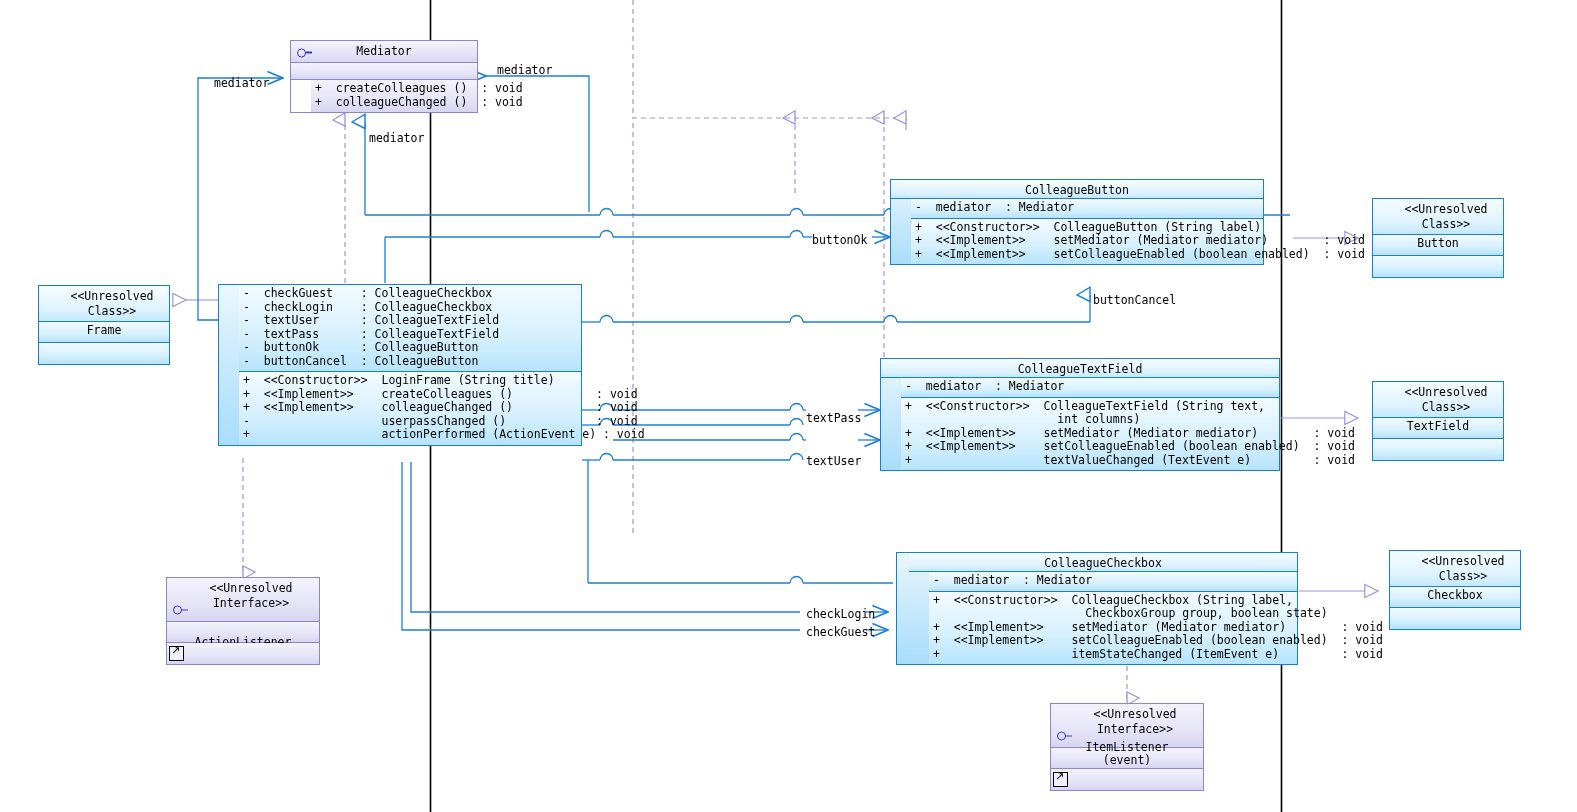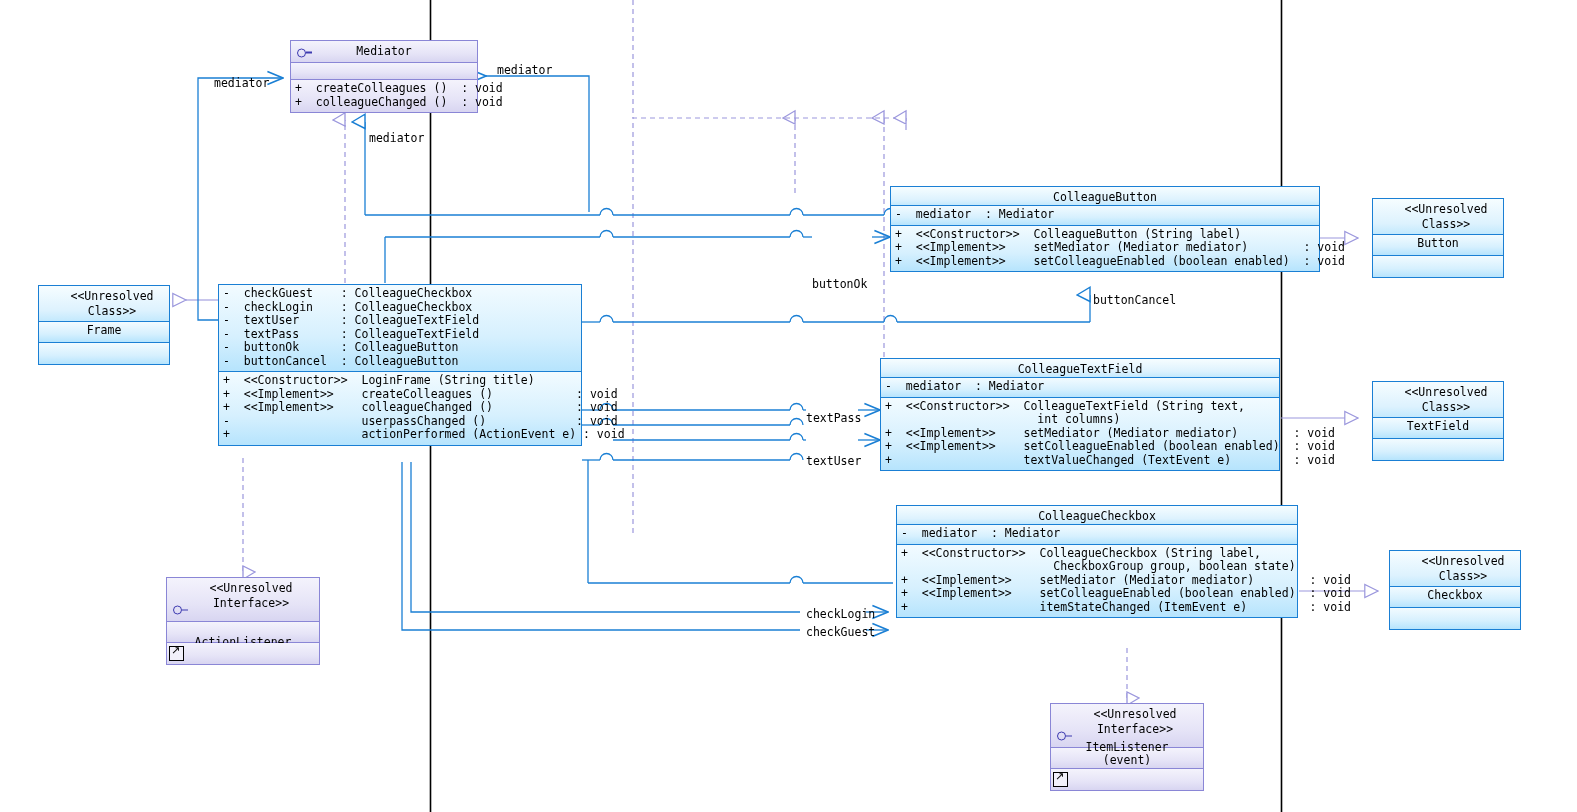--- a/index.html
+++ b/index.html
@@ -5,21 +5,21 @@
   html,body{margin:0;padding:0;background:#ffffff;}
   body{font-family:"DejaVu Sans Mono","Liberation Mono",monospace;}
   #canvas{position:relative;width:1577px;height:812px;overflow:hidden;background:#fff;}
   svg.wires{position:absolute;left:0;top:0;width:1577px;height:812px;pointer-events:none;}
 
   
   .umlbox{position:absolute;box-sizing:border-box;border:1px solid #1a7fd4;}
   .umlbox .sec{box-sizing:border-box;border-bottom:1px solid #1a7fd4;}
   .umlbox .sec:last-child{border-bottom:none;}
   .umlbox .title{text-align:center;font-size:11.5px;line-height:17px;padding:2px 0 3px 0;color:#000;}
-  .umlbox .rows{padding:2px 0 3px 4px;}
+  .umlbox .rows{padding:2px 0 3px 4px;margin-left:20px;}
   .row{font-size:11.5px;line-height:13.5px;white-space:pre;color:#000;}
 
   
   .cls{background:linear-gradient(180deg,#eaf7fe 0%,#cbeafc 45%,#a8ddfb 100%);}
   .cls .sec{background:linear-gradient(180deg,#f2fbff 0%,#d6f0fe 60%,#b6e4fd 100%);}
   .cls .sec.titlesec{background:linear-gradient(180deg,#f6fdff 0%,#ddf2fe 70%,#c3e9fd 100%);}
 
   
   .iface{border:1px solid #8a86d6;}
   .iface .sec{border-bottom:1px solid #8a86d6;background:linear-gradient(180deg,#f4f3fc 0%,#e6e4f7 60%,#d8d5f1 100%);}
@@ -156,21 +156,21 @@
 
     <path d="M588,583 L588,460" stroke="#1a7fd4" stroke-width="1.3" fill="none"></path>
     <path d="M588,583 L790,583" stroke="#1a7fd4" stroke-width="1.3" fill="none"></path>
     <path d="M790,583 a6.5,6.5 0 0 1 13,0" stroke="#1a7fd4" stroke-width="1.3" fill="none"></path>
     <path d="M803,583 L893,583" stroke="#1a7fd4" stroke-width="1.3" fill="none"></path>
   </svg>
 
   <div class="wlabel" style="left:214px;top:77px;">mediator</div>
   <div class="wlabel" style="left:497px;top:64px;">mediator</div>
   <div class="wlabel" style="left:369px;top:132px;">mediator</div>
-  <div class="wlabel" style="left:812px;top:234px;margin-top:44px;">buttonOk</div>
+  <div class="wlabel" style="left:812px;top:234px;">buttonOk</div>
   <div class="wlabel" style="left:1093px;top:294px;">buttonCancel</div>
   <div class="wlabel" style="left:806px;top:412px;">textPass</div>
   <div class="wlabel" style="left:806px;top:455px;">textUser</div>
   <div class="wlabel" style="left:806px;top:608px;text-align:center;">checkLogin</div>
   <div class="wlabel" style="left:806px;top:626px;">checkGuest</div>
 
   <div class="umlbox iface" style="left:290px;top:40px;width:188px;">
     <div class="sec ifacehead" style="height:22px;">
       <span class="ifmark"><span class="circ"></span><span class="stem"></span></span>
       <div class="title">Mediator</div>
@@ -194,21 +194,21 @@
     </div>
     <div class="sec rows">
       <div class="row">+  &lt;&lt;Constructor&gt;&gt;  LoginFrame (String title)</div>
       <div class="row">+  &lt;&lt;Implement&gt;&gt;    createColleagues ()            : void</div>
       <div class="row">+  &lt;&lt;Implement&gt;&gt;    colleagueChanged ()            : void</div>
       <div class="row">-                   userpassChanged ()             : void</div>
       <div class="row">+                   actionPerformed (ActionEvent e) : void</div>
     </div>
   </div>
 
-  <div class="umlbox cls" style="left:890px;top:186px;width:430px;">
+  <div class="umlbox cls" style="left:890px;top:179px;width:374px;">
     <div class="sec titlesec" style="height:19px;">
       <div class="title">ColleagueButton</div>
     </div>
     <div class="sec rows">
       <div class="row">-  mediator  : Mediator</div>
     </div>
     <div class="sec rows">
       <div class="row">+  &lt;&lt;Constructor&gt;&gt;  ColleagueButton (String label)</div>
       <div class="row">+  &lt;&lt;Implement&gt;&gt;    setMediator (Mediator mediator)        : void</div>
       <div class="row">+  &lt;&lt;Implement&gt;&gt;    setColleagueEnabled (boolean enabled)  : void</div>
@@ -224,21 +224,21 @@
     </div>
     <div class="sec rows">
       <div class="row">+  &lt;&lt;Constructor&gt;&gt;  ColleagueTextField (String text,</div>
       <div class="row">                      int columns)</div>
       <div class="row">+  &lt;&lt;Implement&gt;&gt;    setMediator (Mediator mediator)        : void</div>
       <div class="row">+  &lt;&lt;Implement&gt;&gt;    setColleagueEnabled (boolean enabled)  : void</div>
       <div class="row">+                   textValueChanged (TextEvent e)         : void</div>
     </div>
   </div>
 
-  <div class="umlbox cls" style="left:896px;top:505px;width:402px;">
+  <div class="umlbox cls" style="left:896px;top:552px;width:402px;padding-left:12px;">
     <div class="sec titlesec" style="height:19px;">
       <div class="title">ColleagueCheckbox</div>
     </div>
     <div class="sec rows">
       <div class="row">-  mediator  : Mediator</div>
     </div>
     <div class="sec rows">
       <div class="row">+  &lt;&lt;Constructor&gt;&gt;  ColleagueCheckbox (String label,</div>
       <div class="row">                      CheckboxGroup group, boolean state)</div>
       <div class="row">+  &lt;&lt;Implement&gt;&gt;    setMediator (Mediator mediator)        : void</div>

